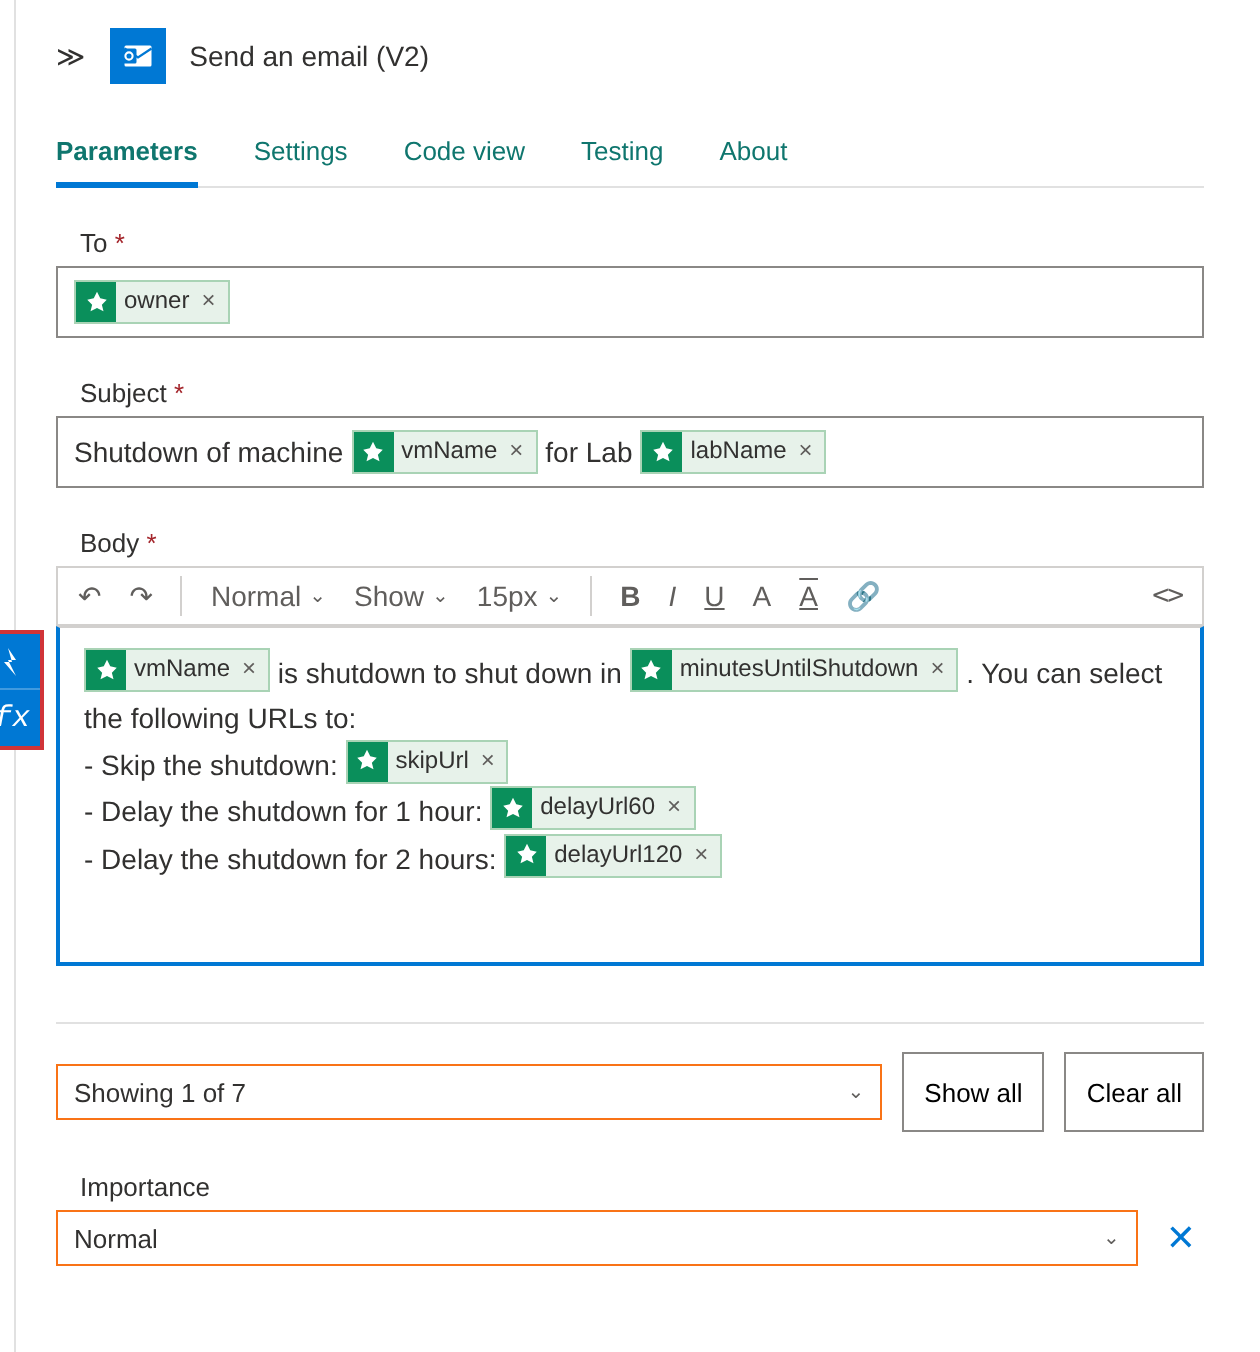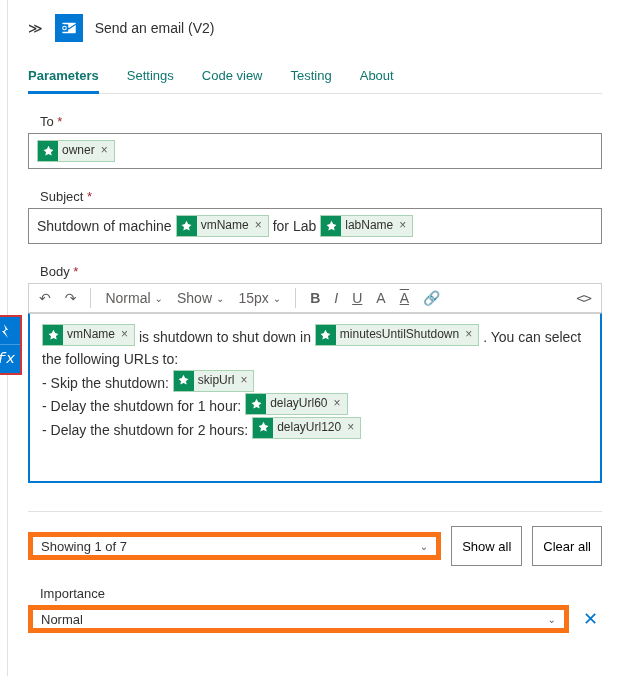--- a/index.html
+++ b/index.html
@@ -28,21 +28,21 @@
   .side-btn { width: 28px; height: 28px; background: #0078d4; color: #fff; display: flex; align-items: center; justify-content: center; font-style: italic; font-size: 15px; border-bottom: 1px solid rgba(255,255,255,0.25); cursor: pointer; }
   .side-btn:last-child { border-bottom: none; }
   .rtbar { border: 1px solid #d2d0ce; display: flex; align-items: center; padding: 4px 6px; gap: 6px; font-size: 14px; color: #605e5c; }
   .rtsep { width: 1px; height: 20px; background: #d2d0ce; margin: 0 4px; }
   .rtbtn { padding: 2px 4px; cursor: pointer; display: inline-flex; align-items: center; gap: 4px; }
   .caret { font-size: 10px; color: #605e5c; }
   .spacer { flex: 1; }
   .codeicon { font-family: monospace; letter-spacing: -1px; }
   .editor { border: 2px solid #0078d4; border-top: 1px solid #d2d0ce; padding: 10px 12px 10px 12px; min-height: 170px; font-size: 14px; line-height: 22px; position: relative; }
   .advrow { display: flex; gap: 10px; margin-top: 6px; align-items: center; }
-  .select { border: 5px solid #f97316; height: 28px; display: flex; align-items: center; padding: 0 8px; justify-content: space-between; cursor: pointer; }
+  .select { border: 1px solid #f97316; height: 28px; display: flex; align-items: center; padding: 0 8px; justify-content: space-between; cursor: pointer; }
   .btn { border: 1px solid #8a8886; height: 40px; padding: 0 10px; background: #fff; cursor: pointer; font-size: 13px; }
   .imp-row { display: flex; gap: 10px; align-items: center; margin-top: 4px; }
   .closex { color: #0078d4; font-size: 18px; cursor: pointer; padding: 0 4px; }
   hr.div { border: none; border-top: 1px solid #e1e1e1; margin: 28px 0 14px 0; }
   .ticon svg { width: 13px; height: 13px; }
 </style>
 </head>
 <body>
 
 <div class="root">

